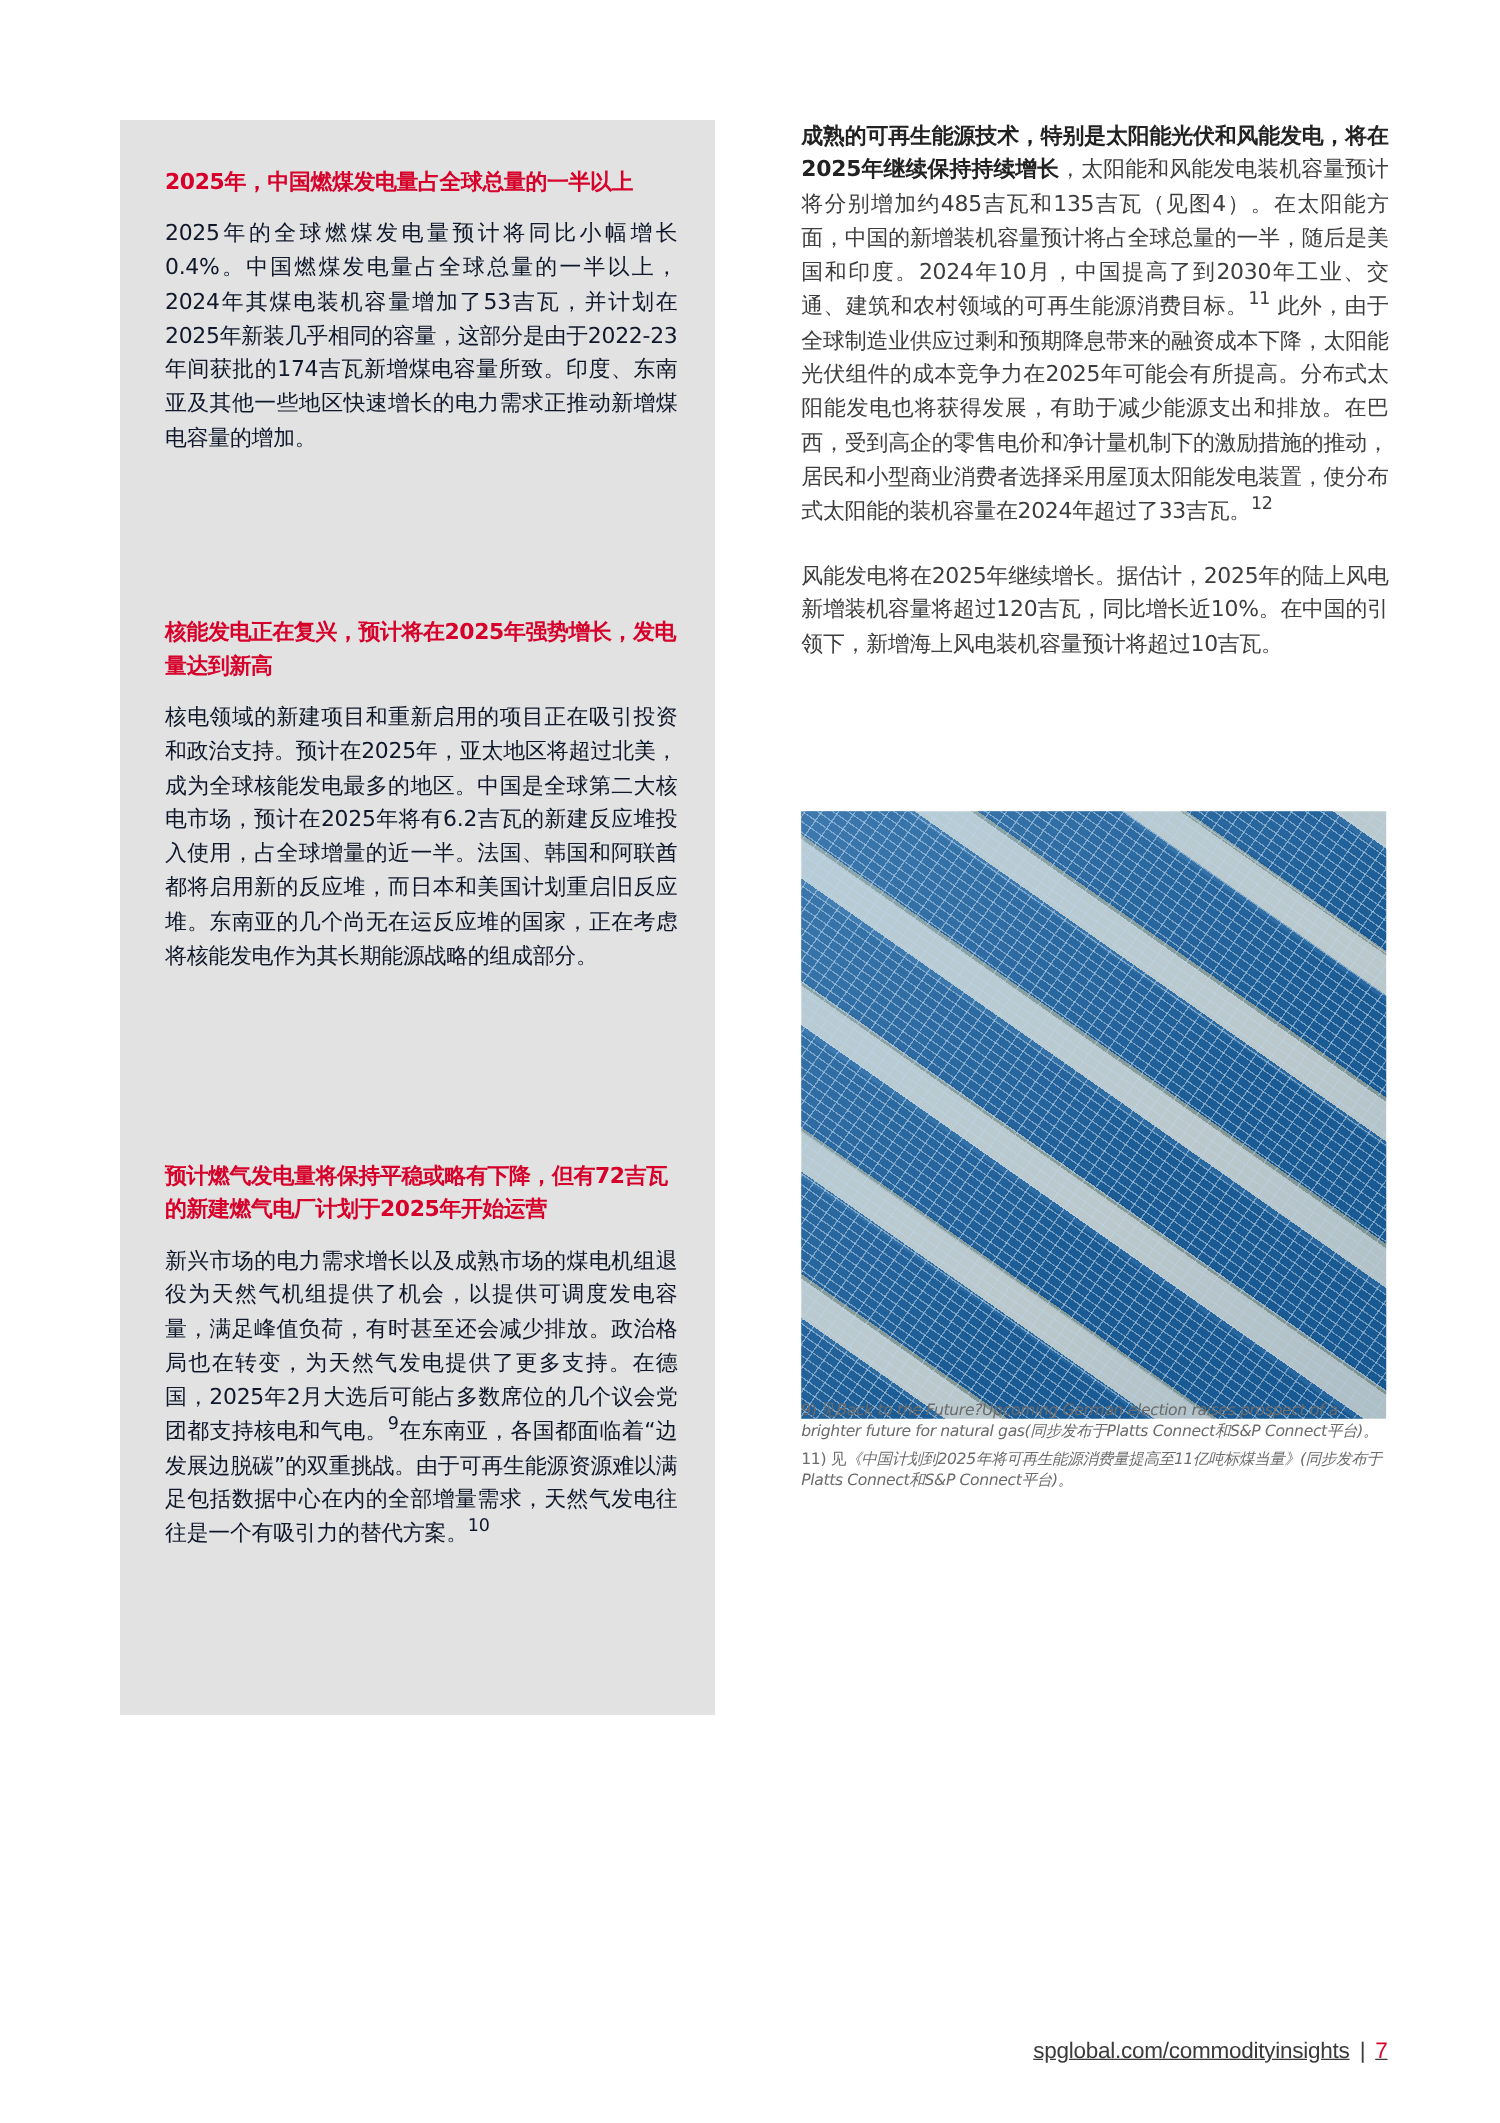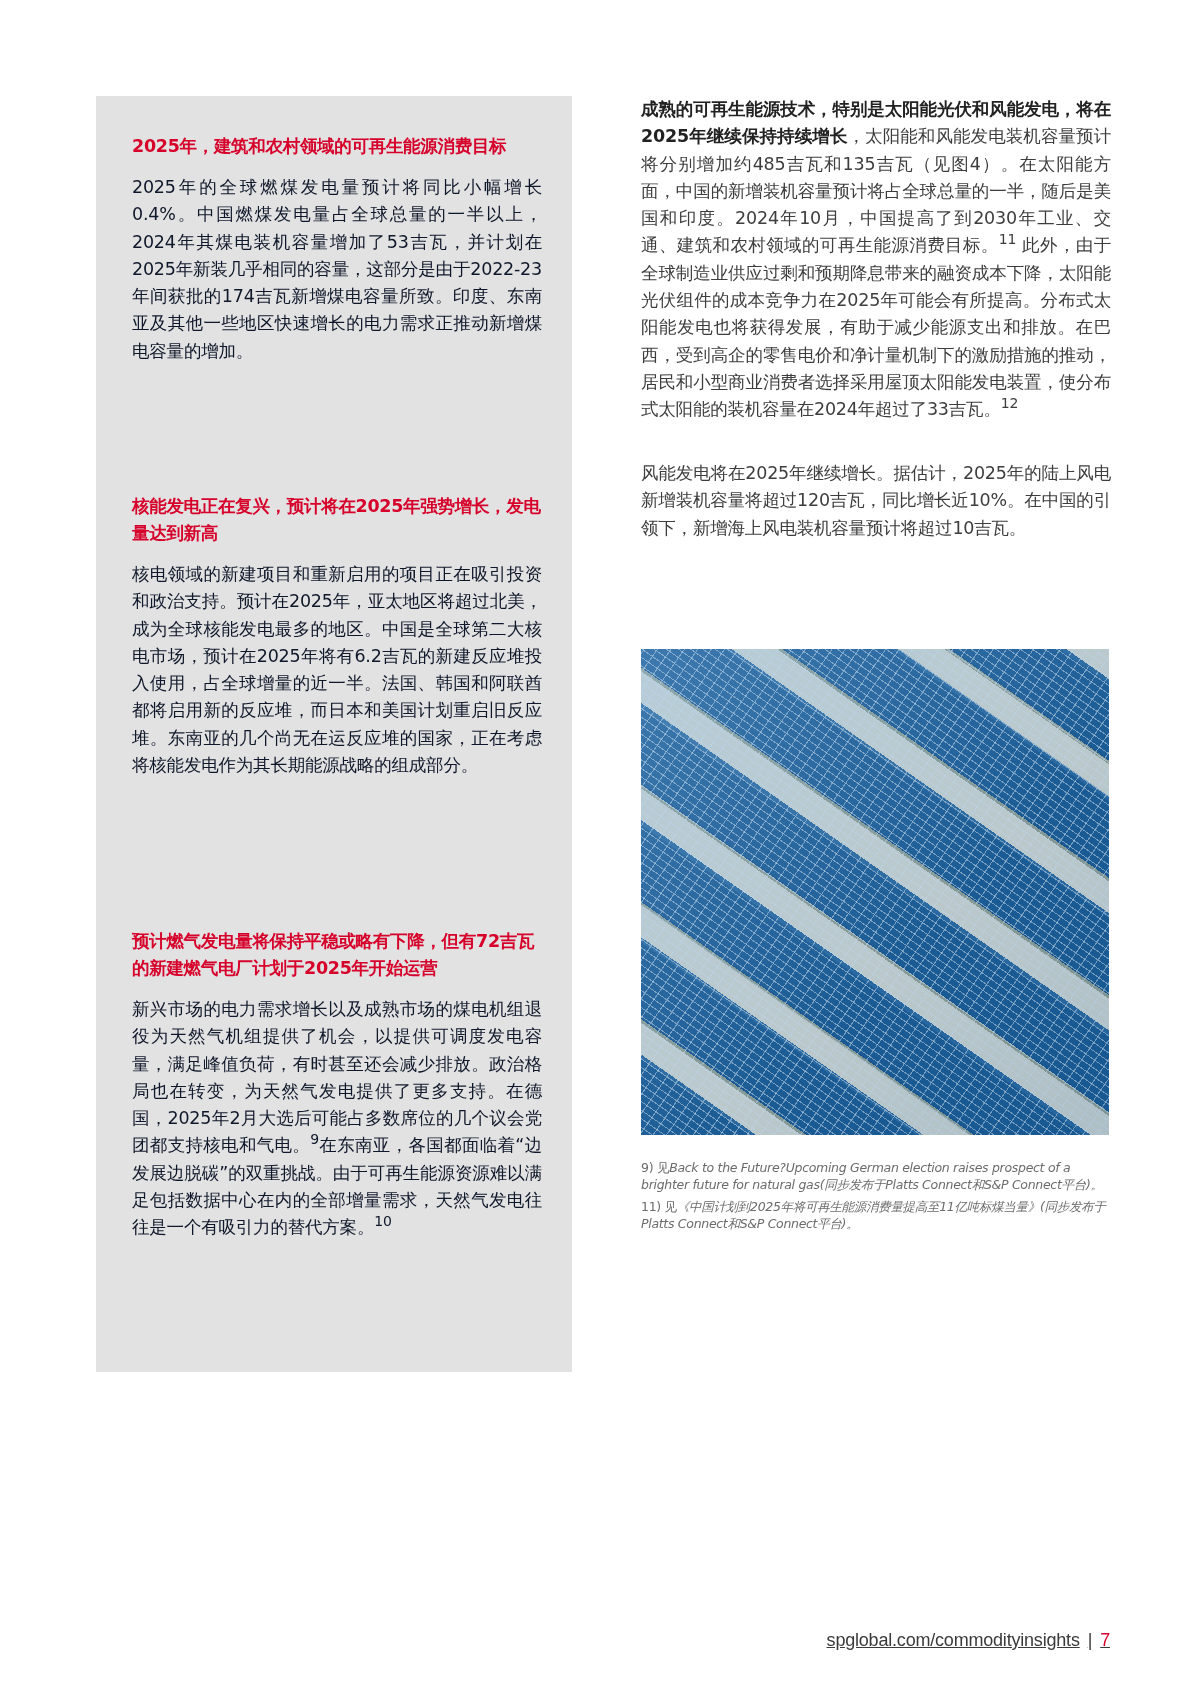--- a/index.html
+++ b/index.html
@@ -13,52 +13,52 @@
   .right-col { position: absolute; left: 641px; width: 470px; }
   .rc-para { font-size: 17.5px; line-height: 27.3px; color: #3d3d3d; margin: 0; letter-spacing: -0.2px; text-align: justify; }
   .rc-lead { font-weight: bold; color: #222; }
   .photo { position: absolute; left: 641px; top: 649px; width: 468px; height: 486px; overflow: hidden;
     background:
       repeating-linear-gradient(35deg, transparent 0 6px, rgba(220,235,245,0.55) 6px 7px),
       repeating-linear-gradient(-55deg, transparent 0 10px, rgba(220,235,245,0.55) 10px 11px),
       repeating-linear-gradient(35deg, #1e5f98 0 62px, #2e6ea5 62px 66px, #d9dfd8 66px 92px, #9aa89a 92px 95px, #1a5690 95px 96px);
   }
   .photo .fade { position:absolute; inset:0; background: linear-gradient(135deg, rgba(120,170,215,0.35), rgba(10,70,130,0.15) 60%, rgba(0,60,120,0.2)); }
-  .footnotes { position: absolute; left: 641px; top: 1160px; width: 470px; }
+  .footnotes { position: absolute; left: 641px; top: 1120px; width: 470px; }
   .fn { font-size: 12.5px; line-height: 16.5px; color: #6b6b6b; margin: 0 0 6px 0; letter-spacing: -0.3px; }
   .fn i { font-style: italic; }
   .footer { position: absolute; right: 90px; top: 1630px; font-size: 18px; color: #3a3a3a; font-family: "Liberation Sans", sans-serif; letter-spacing: -0.2px; text-decoration: underline; }
   .footer .sep { margin: 0 8px; color: #3a3a3a; }
   .footer .page { color: #d6002a; }
 </style>
 </head>
 <body>
 
 <div class="sidebar-box"></div>
 
 <div class="section" style="top:133px;">
-  <h3 class="sec-title">2025年，建筑和农村领域的可再生能源消费目标</h3>
+  <h3 class="sec-title">2025年，中国燃煤发电量占全球总量的一半以上</h3>
   <p class="sec-body">2025年的全球燃煤发电量预计将同比小幅增长0.4%。中国燃煤发电量占全球总量的一半以上，2024年其煤电装机容量增加了53吉瓦，并计划在2025年新装几乎相同的容量，这部分是由于2022-23年间获批的174吉瓦新增煤电容量所致。印度、东南亚及其他一些地区快速增长的电力需求正推动新增煤电容量的增加。</p>
 </div>
 
 <div class="section" style="top:493px;">
   <h3 class="sec-title">核能发电正在复兴，预计将在2025年强势增长，发电量达到新高</h3>
   <p class="sec-body">核电领域的新建项目和重新启用的项目正在吸引投资和政治支持。预计在2025年，亚太地区将超过北美，成为全球核能发电最多的地区。中国是全球第二大核电市场，预计在2025年将有6.2吉瓦的新建反应堆投入使用，占全球增量的近一半。法国、韩国和阿联酋都将启用新的反应堆，而日本和美国计划重启旧反应堆。东南亚的几个尚无在运反应堆的国家，正在考虑将核能发电作为其长期能源战略的组成部分。</p>
 </div>
 
 <div class="section" style="top:928px;">
   <h3 class="sec-title">预计燃气发电量将保持平稳或略有下降，但有72吉瓦的新建燃气电厂计划于2025年开始运营</h3>
   <p class="sec-body"><span>新兴市场的电力需求增长以及成熟市场的煤电机组退役为天然气机组提供了机会，以提供可调度发电容量，满足峰值负荷，有时甚至还会减少排放。政治格局也在转变，为天然气发电提供了更多支持。在德国，2025年2月大选后可能占多数席位的几个议会党团都支持核电和气电。</span><sup>9</sup><span>在东南亚，各国都面临着“边发展边脱碳”的双重挑战。由于可再生能源资源难以满足包括数据中心在内的全部增量需求，天然气发电往往是一个有吸引力的替代方案。</span><sup>10</sup></p>
 </div>
 
 <div class="right-col" style="top:96px;">
   <p class="rc-para"><span class="rc-lead">成熟的可再生能源技术，特别是太阳能光伏和风能发电，将在2025年继续保持持续增长</span><span>，太阳能和风能发电装机容量预计将分别增加约485吉瓦和135吉瓦（见图4）。在太阳能方面，中国的新增装机容量预计将占全球总量的一半，随后是美国和印度。2024年10月，中国提高了到2030年工业、交通、建筑和农村领域的可再生能源消费目标。</span><sup>11</sup><span> 此外，由于全球制造业供应过剩和预期降息带来的融资成本下降，太阳能光伏组件的成本竞争力在2025年可能会有所提高。分布式太阳能发电也将获得发展，有助于减少能源支出和排放。在巴西，受到高企的零售电价和净计量机制下的激励措施的推动，居民和小型商业消费者选择采用屋顶太阳能发电装置，使分布式太阳能的装机容量在2024年超过了33吉瓦。</span><sup>12</sup></p>
 </div>
 
-<div class="right-col" style="top:460px;">
+<div class="right-col" style="top:448px;">
   <p class="rc-para">风能发电将在2025年继续增长。据估计，2025年的陆上风电新增装机容量将超过120吉瓦，同比增长近10%。在中国的引领下，新增海上风电装机容量预计将超过10吉瓦。</p>
 </div>
 
 <div class="photo" aria-label="aerial-solar-panel-field">
   <div class="fade"></div>
 </div>
 
 <div class="footnotes">
   <p class="fn"><span>9)</span> <span>见</span><i>Back to the Future?Upcoming German election raises prospect of a brighter future for natural gas</i><i>(同步发布于Platts Connect和S&amp;P Connect平台)。</i></p>
   <p class="fn"><span>11)</span> <span>见</span><i>《中国计划到2025年将可再生能源消费量提高至11亿吨标煤当量》</i><i>(同步发布于Platts Connect和S&amp;P Connect平台)。</i></p>

